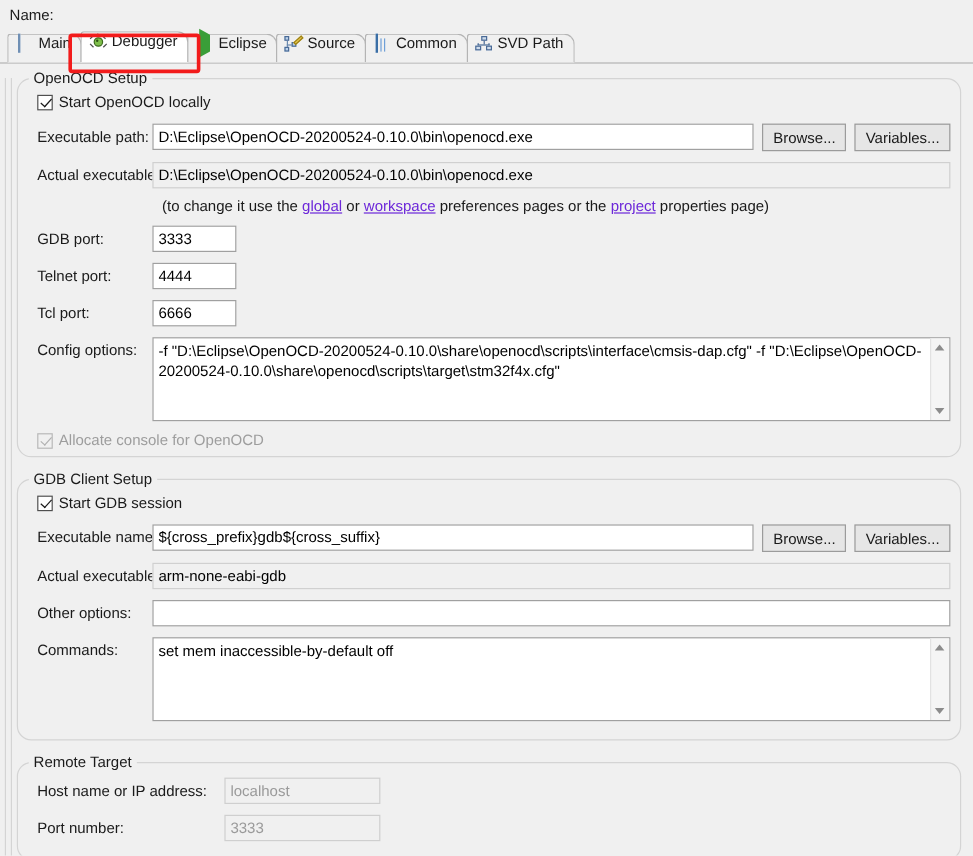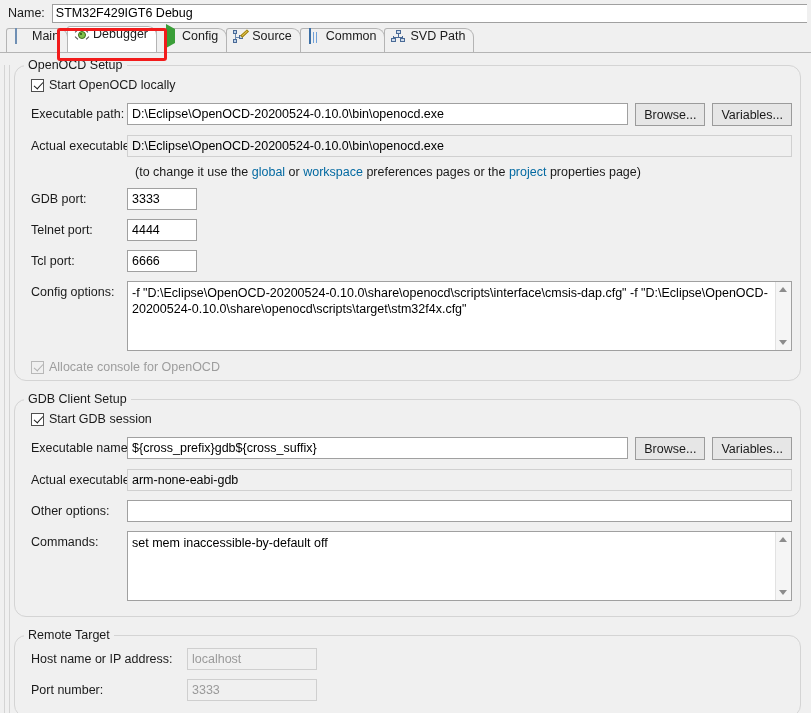--- a/index.html
+++ b/index.html
@@ -348,21 +348,22 @@
   .chklabel { font-size: 12.5px; white-space: nowrap; }
   .chklabel.dis { color: #9d9d9d; }
 
   .hint {
     padding-left: 112px;
     font-size: 12.5px;
     color: #1a1a1a;
     margin: -1px 0 9px 0;
   }
   .link {
-    color: #0369a1;
+    color: #6d28d9;
+    text-decoration: underline;
     cursor: pointer;
     text-align: right;
   }
 
   .portrow .txt { width: 70px; }
 
   
   .ta-wrap {
     flex: 1;
     min-width: 0;
@@ -412,21 +413,20 @@
     margin-top: 3px;
     gap: 48px;
   }
   .two-chk .c1 { width: 390px; }
 </style>
 </head>
 <body>
 
 <div class="name-row">
   <span class="name-label">Name:</span>
-  <input class="name-input" type="text" value="STM32F429IGT6 Debug" style="">
 </div>
 
 <div class="tabbar">
 
   <div class="tab">
     <span class="tab-icon"><span class="ic-doc"></span></span>
     <span class="tablabel">Main</span>
   </div>
 
   <div class="tab active">
@@ -437,21 +437,21 @@
       <span class="leg l4"></span>
         <span class="leg l5"></span>
       <span class="body"></span>
         <span class="dot"></span>
     </span>
     <span class="tablabel">Debugger</span>
   </div>
 
   <div class="tab">
     <span class="tab-icon"><span class="ic-play"></span></span>
-    <span class="tablabel">Config</span>
+    <span class="tablabel">Eclipse</span>
   </div>
 
   <div class="tab">
     <span class="tab-icon ic-source">
       <span class="n n1"></span>
         <span class="line"></span>
         <span class="line2"></span>
       <span class="n n2"></span>
         <span class="n n3"></span>
         <span class="pencil"></span>

